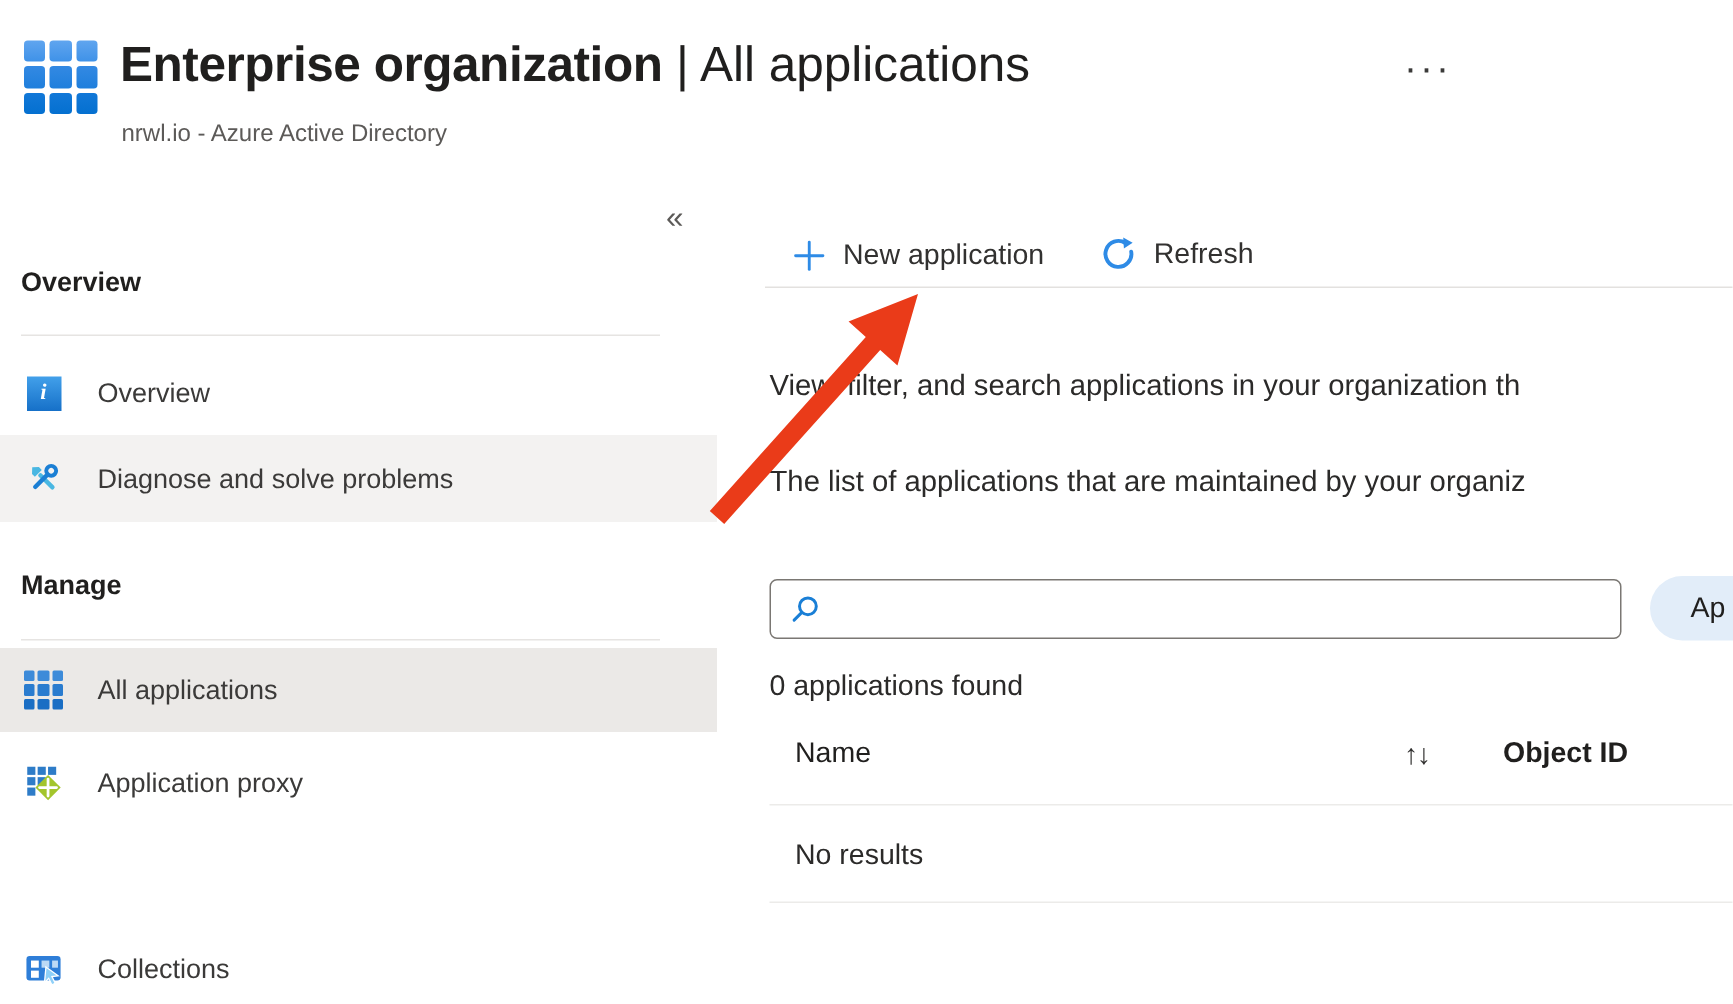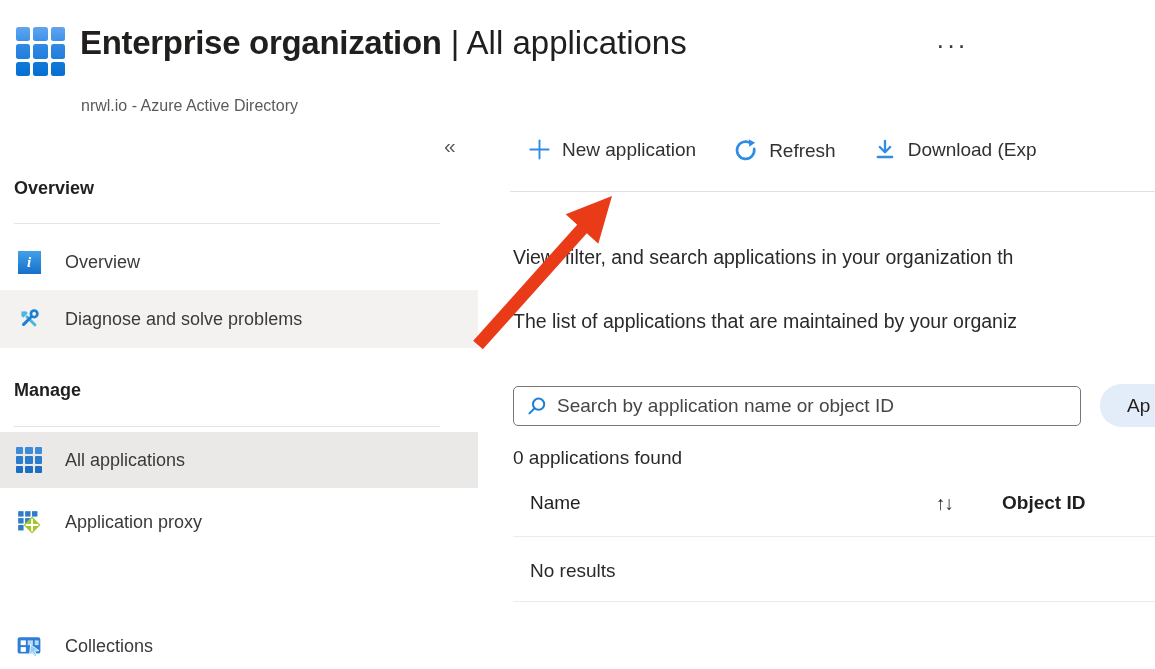--- a/index.html
+++ b/index.html
@@ -12,21 +12,21 @@
   .grid9 { display:grid; grid-template-columns:repeat(3,1fr); grid-template-rows:repeat(3,1fr); }
   .grid9.big { width:49px; height:49px; gap:3px; }
   .grid9.big span { border-radius:2.5px; }
   .grid9.big span:nth-child(-n+3){ background:linear-gradient(#60a5ef,#3f92e8); }
   .grid9.big span:nth-child(n+4):nth-child(-n+6){ background:linear-gradient(#3389e3,#1f7fdc); }
   .grid9.big span:nth-child(n+7){ background:linear-gradient(#1278d8,#0470d0); }
   .page-title { left:80px; top:24px; font-size:33px; color:#201f1e; white-space:nowrap; }
   .page-title .bold { font-weight:700; letter-spacing:-0.3px; }
   .page-title .rest { font-weight:400; margin-left:9px; }
   .more-dots { left:936px; top:30px; font-size:26px; letter-spacing:2px; color:#3b3a39; cursor:pointer; }
-  .subtitle { left:81px; top:81px; font-size:16px; color:#5c5a58;margin-top:16px; }
+  .subtitle { left:81px; top:81px; font-size:16px; color:#5c5a58; }
 
   
   .sidebar { left:0; top:130px; width:478px; height:539px; }
   .collapse { position:absolute; left:444px; top:4px; font-size:21px; color:#5c5a58; cursor:pointer; }
   .section-h { position:absolute; left:14px; font-size:18px; font-weight:700; color:#201f1e; }
   .sb-divider { position:absolute; left:14px; width:426px; height:1px; background:#e6e4e2; }
   .nav-item { position:absolute; left:0; width:478px; display:flex; align-items:center; gap:23px;
     padding-left:16px; font-size:18px; color:#3b3a39; cursor:pointer; }
   .nav-item .ic { width:26px; display:flex; justify-content:center; align-items:center; flex:none; }
   .hl-hover { background:#f3f2f1; }
@@ -35,21 +35,21 @@
     background:linear-gradient(#42a0ea,#1670c8); color:#fff; display:flex; align-items:center;
     justify-content:center; font-size:15px; font-weight:700; font-family:"Liberation Serif",serif; font-style:italic; }
   .grid9.small { width:26px; height:26px; gap:2px; }
   .grid9.small span { border-radius:1px; }
   .grid9.small span:nth-child(-n+3){ background:#3d8bd9; }
   .grid9.small span:nth-child(n+4):nth-child(-n+6){ background:#2a7ccf; }
   .grid9.small span:nth-child(n+7){ background:#1a6ec4; }
 
   
   .main { left:510px; top:130px; width:700px; height:539px; }
-  .toolbar { position:absolute; left:18px; top:8px; height:44px; display:flex; align-items:flex-start; }
+  .toolbar { position:absolute; left:18px; top:8px; height:44px; display:flex; align-items:flex-end; }
   .tbtn { display:flex; align-items:center; gap:11px; font-size:19px; color:#323130; cursor:pointer; white-space:nowrap; }
   .tbtn + .tbtn { margin-left:37px; }
   .tb-divider { position:absolute; left:0; top:61px; width:645px; height:1px; background:#e3e1df; }
   .desc { position:absolute; left:3px; font-size:19.5px; color:#2b2a29; white-space:nowrap; }
   .search-box { position:absolute; left:3px; top:256px; width:568px; height:40px; border:1.5px solid #7a7773;
     border-radius:5px; display:flex; align-items:center; gap:10px; padding-left:12px; background:#fff; }
   .search-box input { border:none; outline:none; font-size:19px; color:#3b3a39; width:480px;
     font-family:"Liberation Sans",sans-serif; background:transparent; }
   .search-box input::placeholder { color:#484644; opacity:1; }
   .pill { position:absolute; left:590px; top:254px; height:43px; width:95px; border-radius:22px;
@@ -184,43 +184,32 @@
       </svg>
       <span>New application</span>
     </div>
     <div class="tbtn">
       <svg width="25" height="25" viewBox="0 0 24 24">
         <path d="M16.6 4.8 A8.3 8.3 0 1 0 20.3 10.4" fill="none" stroke="#2e8be6" stroke-width="2.5" stroke-linecap="round"></path>
         <polygon points="15.2,1.2 15.6,8.3 21.2,4.6" fill="#2e8be6"></polygon>
       </svg>
       <span>Refresh</span>
     </div>
-    <div class="tbtn">
-      <svg width="24" height="24" viewBox="0 0 24 24">
-        <g stroke="#2e8be6" stroke-width="2.3" stroke-linecap="round" stroke-linejoin="round" fill="none">
-          <line x1="12" y1="3" x2="12" y2="13.5"></line>
-          <polyline points="6.8,9 12,14.3 17.2,9"></polyline>
-          <line x1="4.8" y1="19" x2="19.2" y2="19"></line>
-        </g>
-      </svg>
-      <span>Download (Exp</span>
-    </div>
   </div>
 
   <div class="tb-divider"></div>
 
   <div class="desc" style="top:116px">View, filter, and search applications in your organization th</div>
   <div class="desc" style="top:180px">The list of applications that are maintained by your organiz</div>
 
   <div class="search-box">
     <svg width="21" height="21" viewBox="0 0 21 21">
       <circle cx="12.6" cy="8.2" r="5.6" fill="none" stroke="#1a7fd6" stroke-width="2"></circle>
       <line x1="8.4" y1="12.4" x2="3.4" y2="17.4" stroke="#1a7fd6" stroke-width="2" stroke-linecap="round"></line>
     </svg>
-    <input type="text" placeholder="Search by application name or object ID" style="">
   </div>
 
   <div class="pill">
     <span>Ap</span>
   </div>
 
   <div class="count">0 applications found</div>
 
   <div class="th-name">Name</div>
   <div class="th-sort">↑↓</div>

